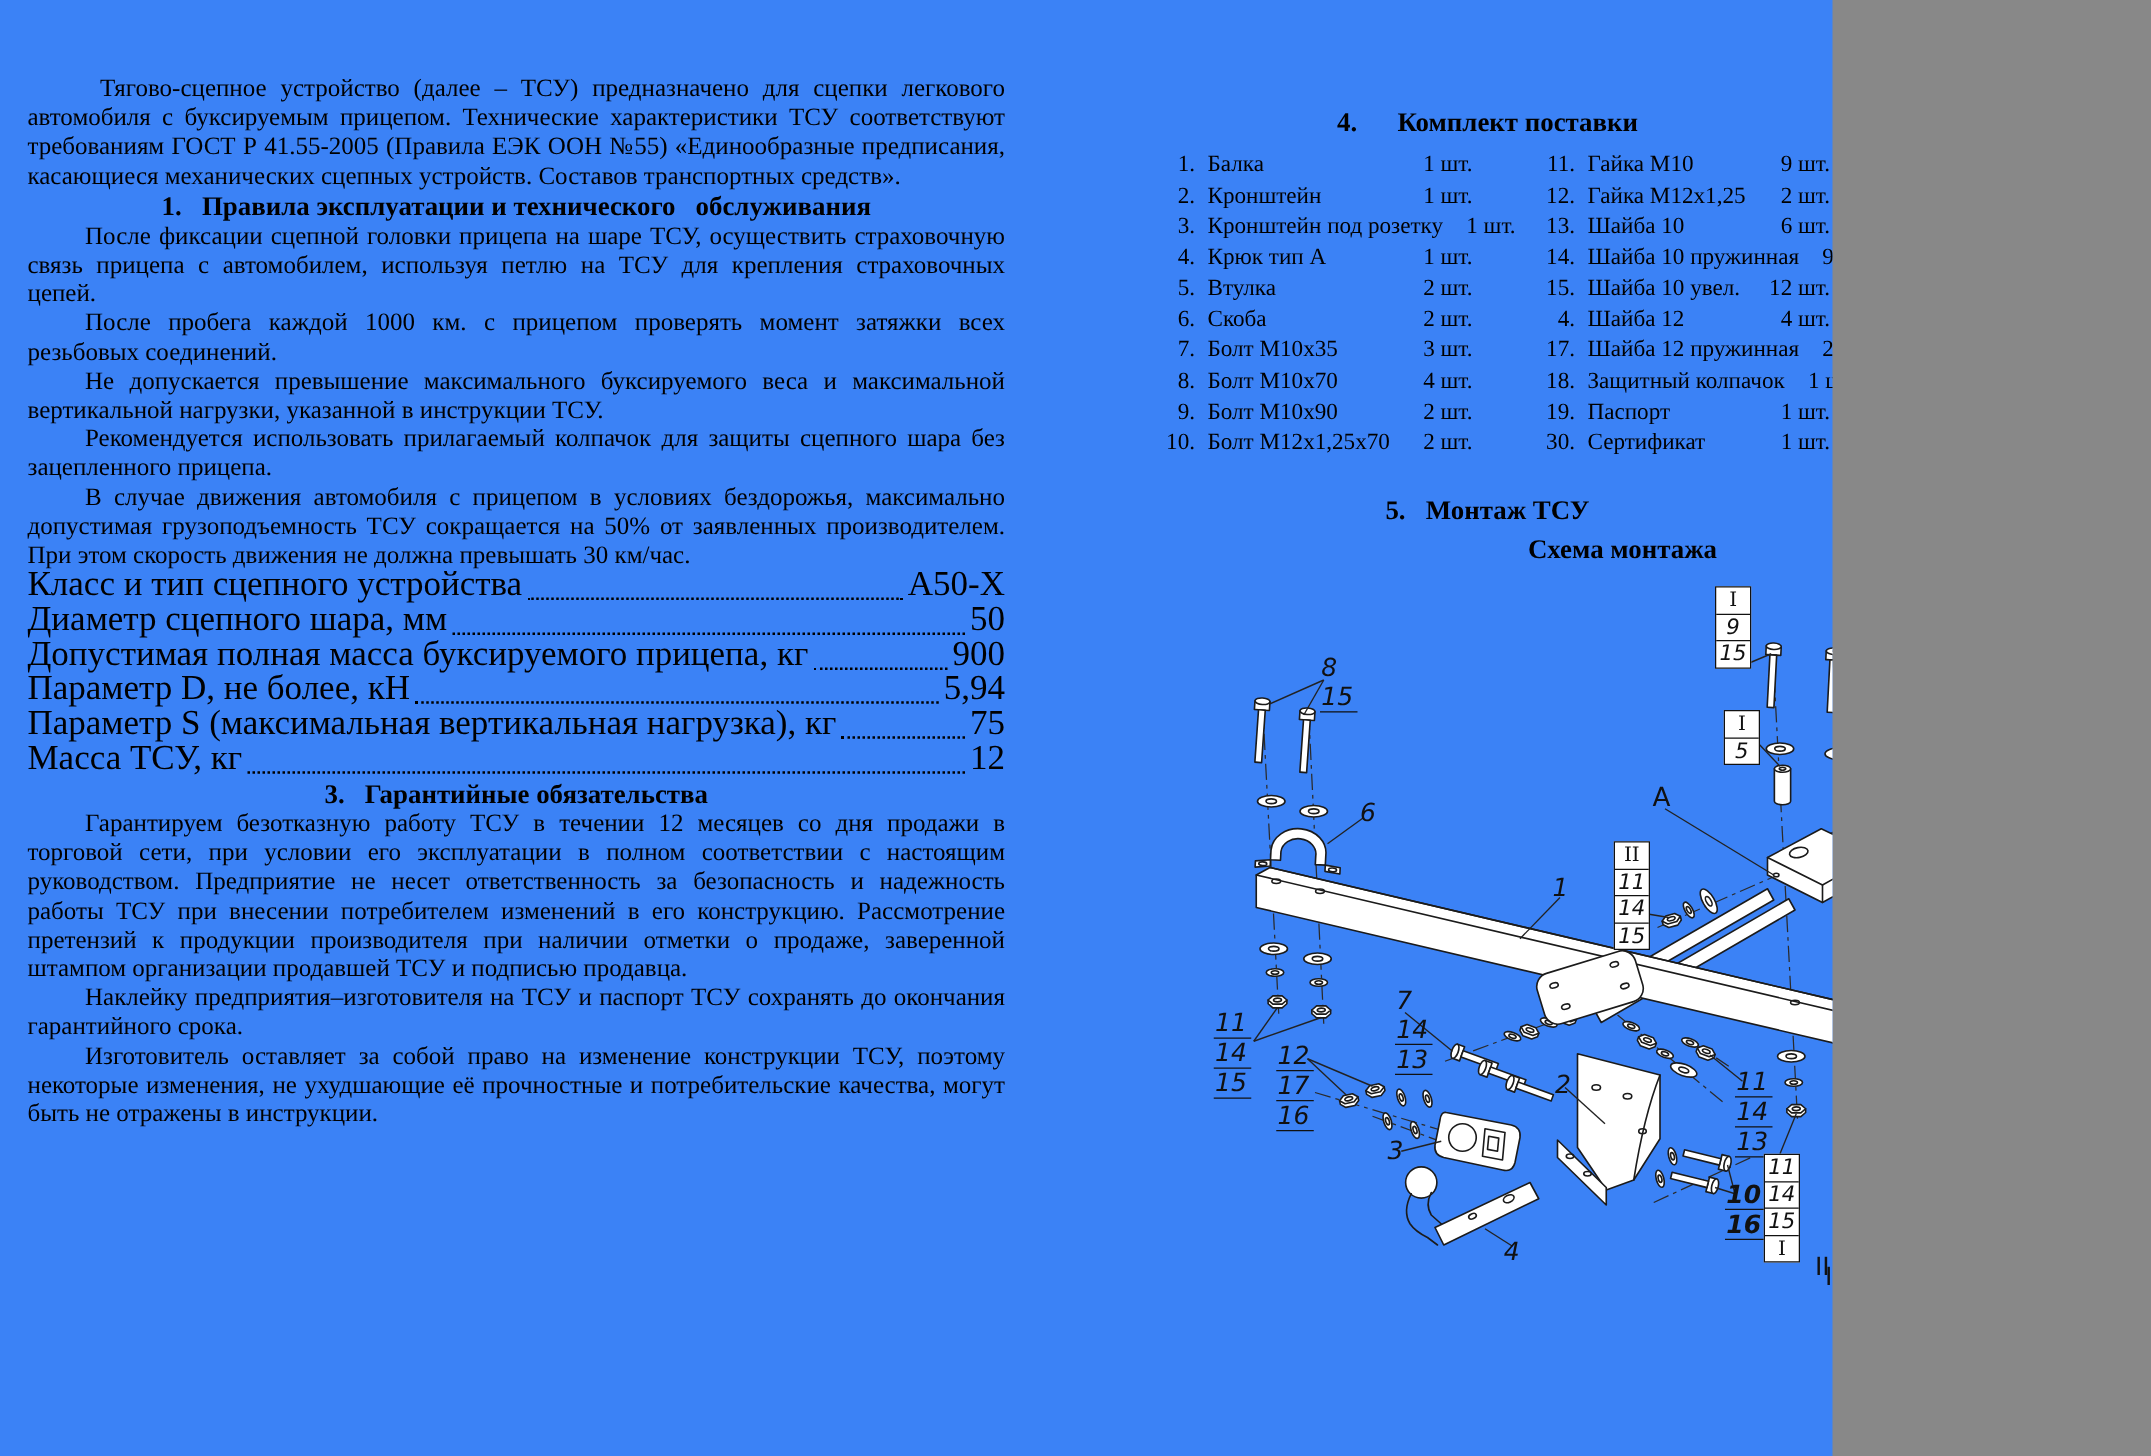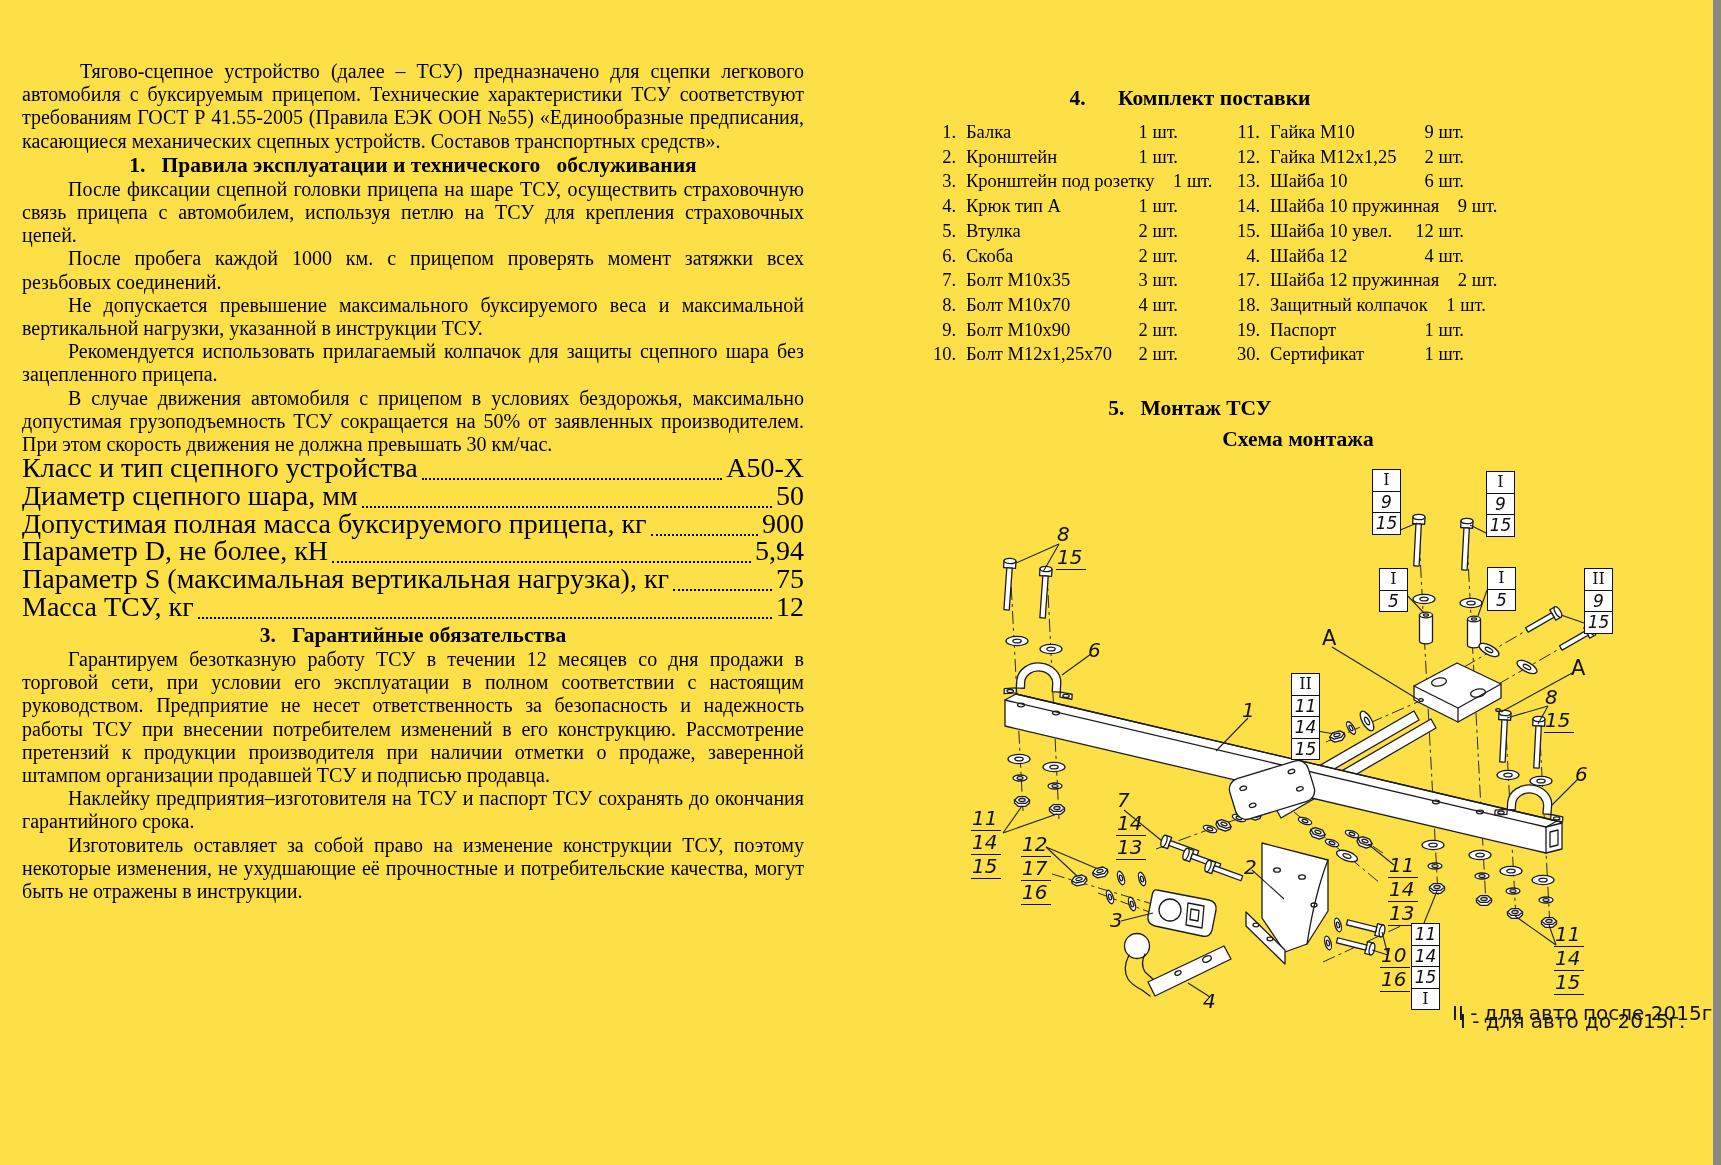--- a/index.html
+++ b/index.html
@@ -1,16 +1,16 @@
 <!DOCTYPE html>
 <html><head>
 <meta charset="utf-8">
 <style>
   html,body{margin:0;padding:0;background:#888;}
-  .page{position:relative;width:1713px;height:1165px;background:#fde047;color:#000;
+  .page{position:relative;width:1466px;height:1165px;background:#3b82f6;color:#000;
         font-family:"Liberation Serif",serif;overflow:hidden;}
   
   .col-left{position:absolute;left:22px;top:60px;width:782px;}
   p.body{margin:0;font-size:20px;line-height:23.2px;text-align:justify;text-indent:46px;}
   p.body.indent-lg{text-indent:58px;}
   h3.heading{margin:0;font-size:21.5px;font-weight:bold;text-align:center;}
   .h-s1{margin:24px 0 11px;}
   .h-s2{margin:20px 0 13px;}
   .h-s3{margin:15px 0 11px;}
   .gap8{margin-top:8px;}
@@ -493,21 +493,21 @@
           <span class="cl">3</span>
         </div>
         <div class="callout num" style="left: 344px; top: 577px;">
           <span class="cl">4</span>
         </div>
         <div class="callout num" style="left: 530px; top: 441px;">
           <span class="cl u">11</span>
           <span class="cl u">14</span>
           <span class="cl u">13</span>
         </div>
-        <div class="callout num" style="left: 522px; top: 531px;">
+        <div class="callout num" style="left: 522px; top: 531px; font-weight: bold;">
           <span class="cl u">10</span>
           <span class="cl u">16</span>
         </div>
         <div class="callout num" style="left: 696px; top: 510px;">
           <span class="cl u">11</span>
           <span class="cl u">14</span>
           <span class="cl u">15</span>
         </div>
         <div class="callout num" style="left: 686px; top: 273px;">
           <span class="cl">8</span>

